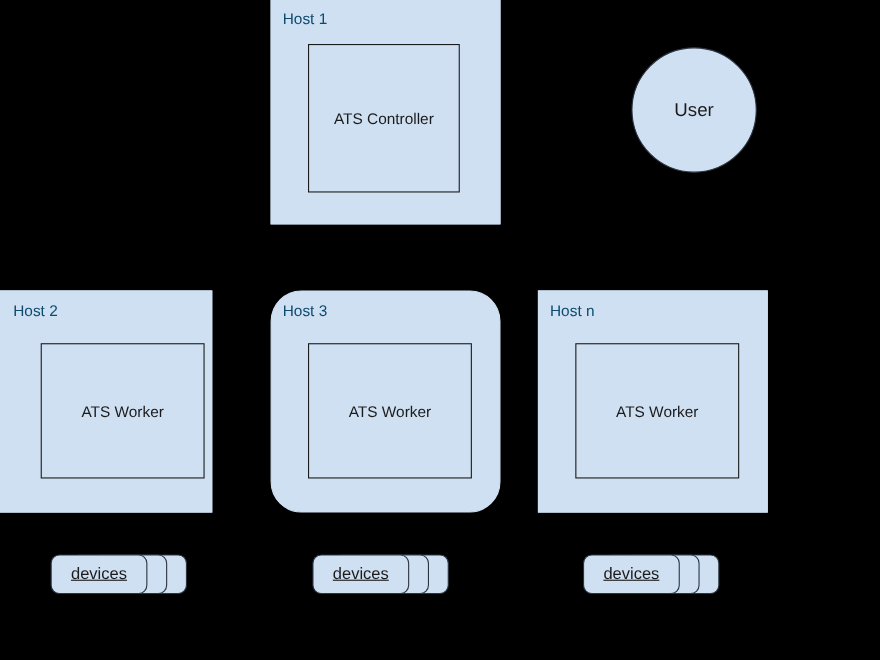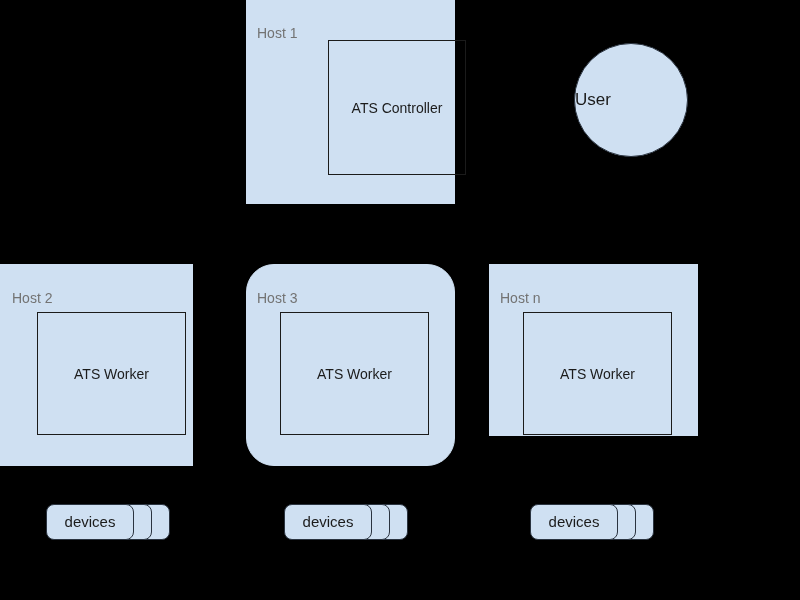--- a/index.html
+++ b/index.html
@@ -20,24 +20,24 @@
   
   .host-box {
     position: absolute;
     background: #cfe0f2;
     border: 1px solid #cfe0f2;
     box-sizing: border-box;
   }
   .host-label {
     position: absolute;
     left: 10px;
-    top: 24px;
+    top: 8px;
     font-size: 14px;
     line-height: 18px;
-    color: #737373;
+    color: #0c4a6e;
     white-space: nowrap;
   }
 
   
   .component-box {
     position: absolute;
     background: transparent;
     border: 1.4px solid #1b1b1b;
     box-sizing: border-box;
     display: flex;
@@ -54,20 +54,21 @@
 
   
   .user-circle {
     position: absolute;
     border-radius: 50%;
     background: #cfe0f2;
     border: 1px solid #2b3440;
     box-sizing: border-box;
     display: flex;
     align-items: center;
+    justify-content: center;
   }
   .user-label {
     font-size: 17px;
     line-height: 20px;
     color: #1b1b1b;
     white-space: nowrap;
   }
 
   
   .devices-stack {
@@ -92,30 +93,31 @@
     z-index: 3;
     display: flex;
     align-items: center;
     justify-content: center;
   }
   .devices-label {
     font-size: 15px;
     line-height: 18px;
     color: #1b1b1b;
     white-space: nowrap;
+    text-decoration: underline;
   }
 </style>
 </head>
 <body>
 
 <div id="canvas">
 
   <div class="host-box" style="left:246px; top:-1px; width:209px; height:205px;">
     <span class="host-label">Host 1</span>
-    <div class="component-box" style="left:33px; top:40px; width:138px; height:135px;margin-left:48px;">
+    <div class="component-box" style="left:33px; top:40px; width:138px; height:135px;">
       <span class="component-label">ATS Controller</span>
     </div>
   </div>
 
   <div class="user-circle" style="left:574px; top:43px; width:114px; height:114px;">
     <span class="user-label">User</span>
   </div>
 
   <div class="host-box" style="left:-1px; top:264px; width:194px; height:202px;">
     <span class="host-label" style="left:12px;">Host 2</span>
@@ -124,21 +126,21 @@
     </div>
   </div>
 
   <div class="host-box" style="left:246px; top:264px; width:209px; height:202px;border-radius:28px;">
     <span class="host-label">Host 3</span>
     <div class="component-box" style="left:33px; top:47px; width:149px; height:123px;">
       <span class="component-label">ATS Worker</span>
     </div>
   </div>
 
-  <div class="host-box" style="left:489px; top:264px; width:209px; height:172px;padding-left:28px;">
+  <div class="host-box" style="left:489px; top:264px; width:209px; height:202px;padding-left:28px;">
     <span class="host-label">Host n</span>
     <div class="component-box" style="left:33px; top:47px; width:149px; height:123px;">
       <span class="component-label">ATS Worker</span>
     </div>
   </div>
 
   <div class="devices-stack" style="left:46px; top:504px;">
     <div class="sheet sheet-back"></div>
     <div class="sheet sheet-mid"></div>
     <div class="sheet sheet-front">

